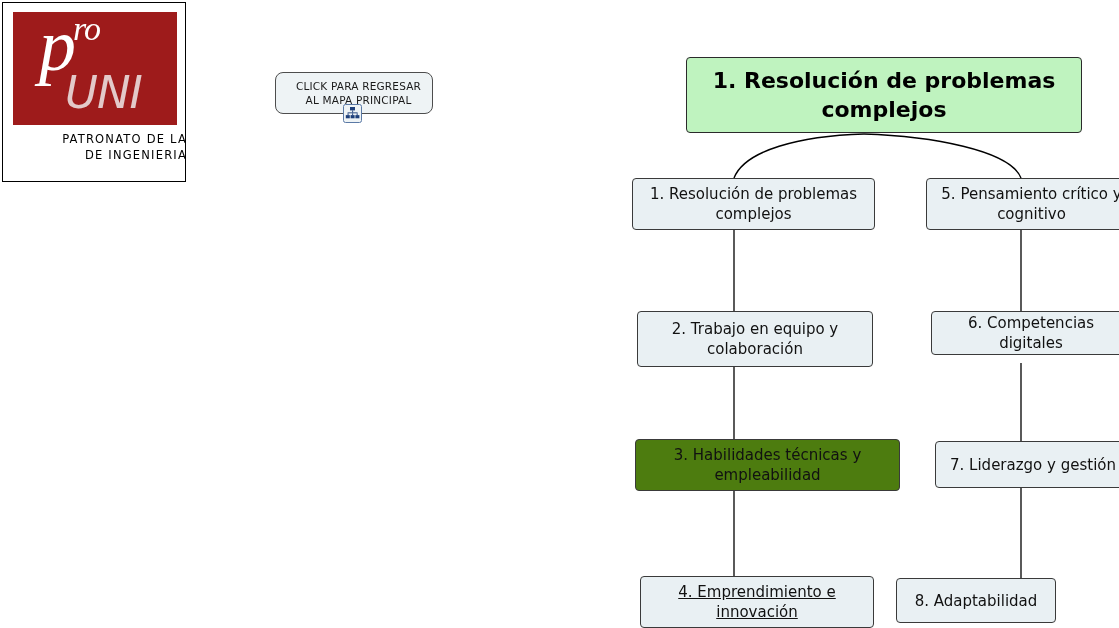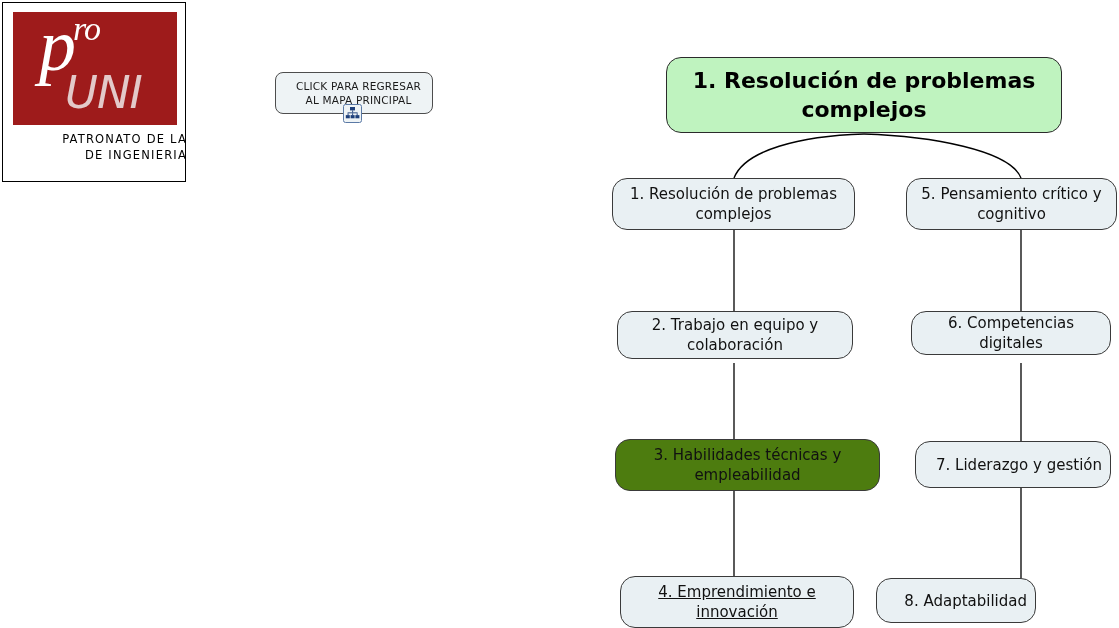--- a/index.html
+++ b/index.html
@@ -118,26 +118,27 @@
     top: 0;
     width: 1119px;
     height: 628px;
     pointer-events: none;
   }
 
   
   .node {
     position: absolute;
     box-sizing: border-box;
-    border-radius: 15px;
+    border-radius: 4px;
     display: flex;
     align-items: center;
-    justify-content: flex-end;
+    justify-content: center;
     text-align: center;
     cursor: pointer;
+    margin-left: 20px;
   }
   .node .node-label {
     display: block;
     padding: 0 8px;
   }
   .node-root {
     border: 1px solid #2b2b2b;
     background: #bff3bf;
     font-family: "DejaVu Sans", sans-serif;
     font-weight: bold;
@@ -204,21 +205,21 @@
 </svg>
 
 <div class="node node-root" id="root-node" style="left: 666px; top: 57px; width: 396px; height: 76px; background: rgb(191, 243, 191); border-color: rgb(43, 43, 43);">
   <span class="node-label">1. Resolución de problemas complejos</span>
 </div>
 
 <div id="node-host">
     <div class="node node-child" style="left: 612px; top: 178px; width: 243px; height: 52px; background: rgb(233, 240, 243); border-color: rgb(58, 58, 58);">
       <span class="node-label">1. Resolución de problemas complejos</span>
     </div>
-    <div class="node node-child" style="left: 617px; top: 311px; width: 236px; height: 48px; background: rgb(233, 240, 243); border-color: rgb(58, 58, 58);">
+    <div class="node node-child" style="left: 617px; top: 311px; width: 236px; height: 56px; background: rgb(233, 240, 243); border-color: rgb(58, 58, 58);">
       <span class="node-label">2. Trabajo en equipo y colaboración</span>
     </div>
     <div class="node node-child" style="left: 615px; top: 439px; width: 265px; height: 52px; background: #4d7c0f; border-color: rgb(58, 58, 58);">
       <span class="node-label">3. Habilidades técnicas y empleabilidad</span>
     </div>
     <div class="node node-child" style="left: 620px; top: 576px; width: 234px; height: 52px; background: rgb(233, 240, 243); border-color: rgb(58, 58, 58); text-decoration: underline;">
       <span class="node-label">4. Emprendimiento e innovación</span>
     </div>
     <div class="node node-child" style="left: 906px; top: 178px; width: 211px; height: 52px; background: rgb(233, 240, 243); border-color: rgb(58, 58, 58);">
       <span class="node-label">5. Pensamiento crítico y cognitivo</span>

